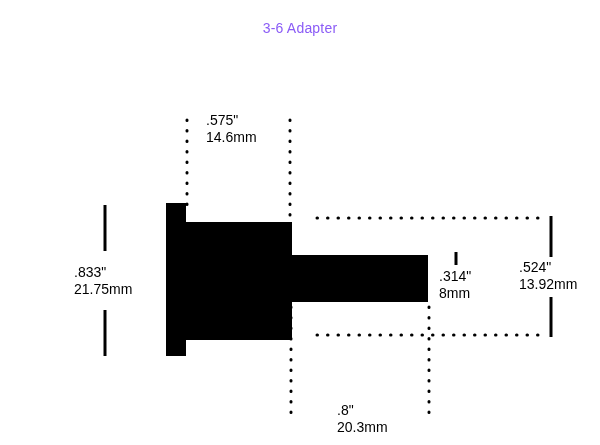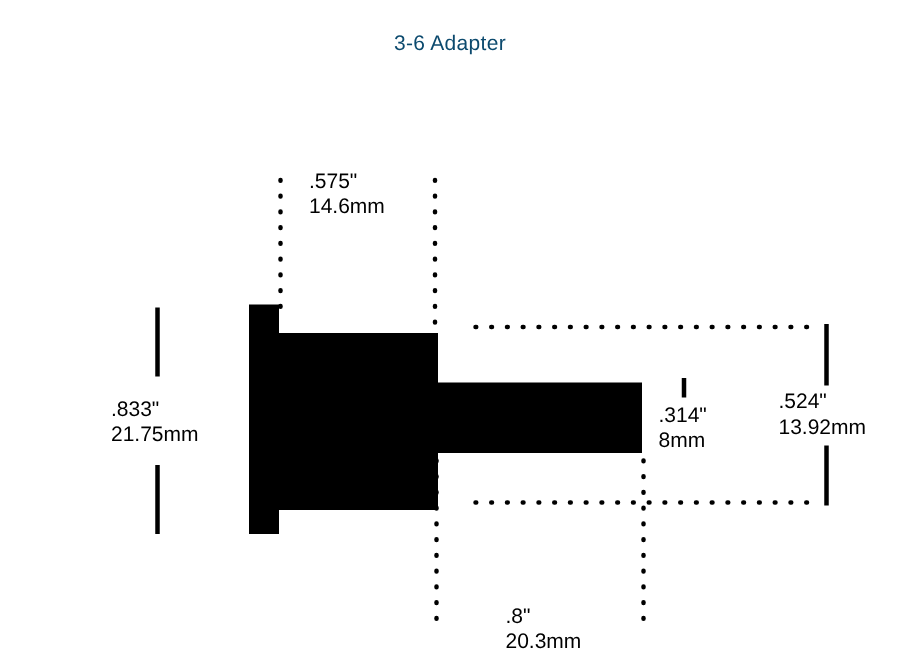--- a/index.html
+++ b/index.html
@@ -19,21 +19,21 @@
     overflow: hidden;
   }
   #drawing-title {
     position: absolute;
     left: 0;
     top: 20px;
     width: 600px;
     text-align: center;
     font-size: 14px;
     letter-spacing: 0.2px;
-    color: #0c4a6e;
+    color: #8b5cf6;
   }
   .dim-label {
     position: absolute;
     font-size: 14px;
     line-height: 17px;
     color: #000000;
     white-space: nowrap;
   }
   .dim-label .dim-line-1,
   .dim-label .dim-line-2 {

